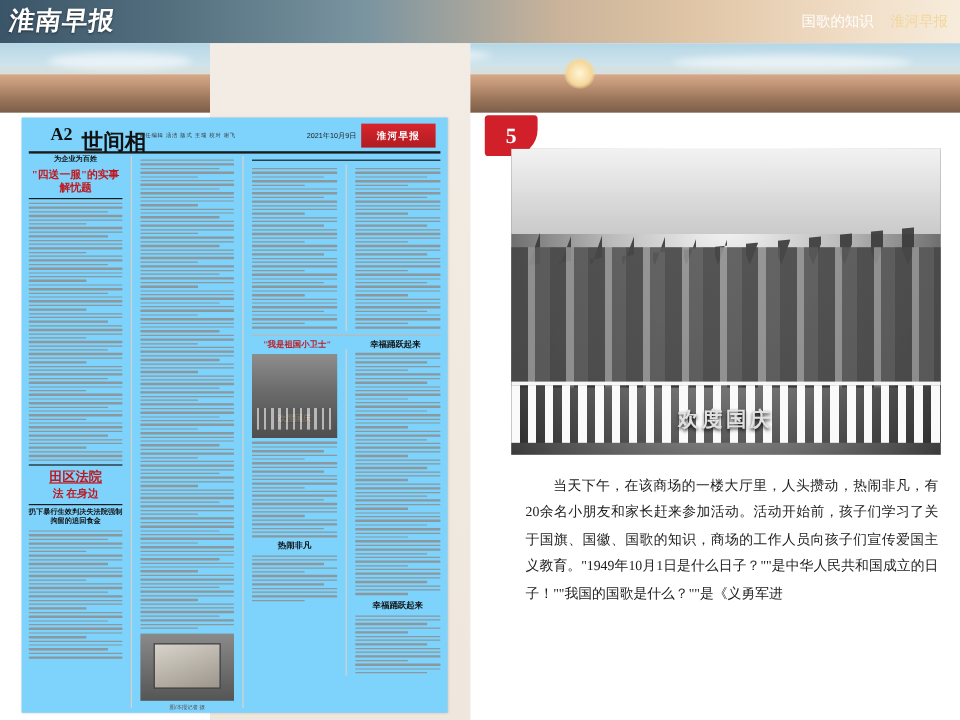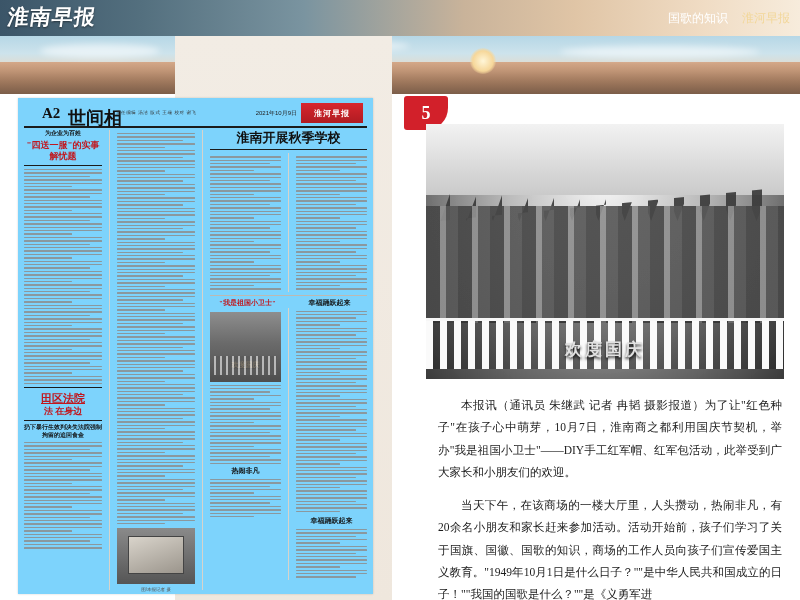--- a/index.html
+++ b/index.html
@@ -532,21 +532,20 @@
         <div class="figure book">
           <div class="bk"></div>
         </div>
         <div class="figcap">图/本报记者 摄</div>
 
       </div>
 
       <div class="colsep"></div>
 
       <div class="col c3">
-        <div class="hl s13">淮南开展秋季学校</div>
         <div class="rule"></div>
         <div style="display:flex; gap:7px;">
           <div style="flex:1" class="txt dense">
             <div class="ln"></div>
               <div class="ln"></div>
               <div class="ln m"></div>
               <div class="ln"></div>
             <div class="ln s"></div>
               <div class="ln"></div>
               <div class="ln"></div>
@@ -770,18 +769,17 @@
 
     <div class="art-photo">
       <div class="ceiling"></div>
       <div class="hats"></div>
       <div class="crowd"></div>
       <div class="fence"></div>
       <div class="ovl-text">欢度国庆</div>
     </div>
 
     <div class="art-body">
-      <p>本报讯（通讯员 朱继武 记者 冉韬 摄影报道）为了让"红色种子"在孩子心中萌芽，10月7日，淮南商之都利用国庆节契机，举办"我是祖国小卫士"——DIY手工红军帽、红军包活动，此举受到广大家长和小朋友们的欢迎。</p>
       <p>当天下午，在该商场的一楼大厅里，人头攒动，热闹非凡，有20余名小朋友和家长赶来参加活动。活动开始前，孩子们学习了关于国旗、国徽、国歌的知识，商场的工作人员向孩子们宣传爱国主义教育。"1949年10月1日是什么日子？""是中华人民共和国成立的日子！""我国的国歌是什么？""是《义勇军进</p>
     </div>
   </div>
 
 </div>
 
 </body></html>

